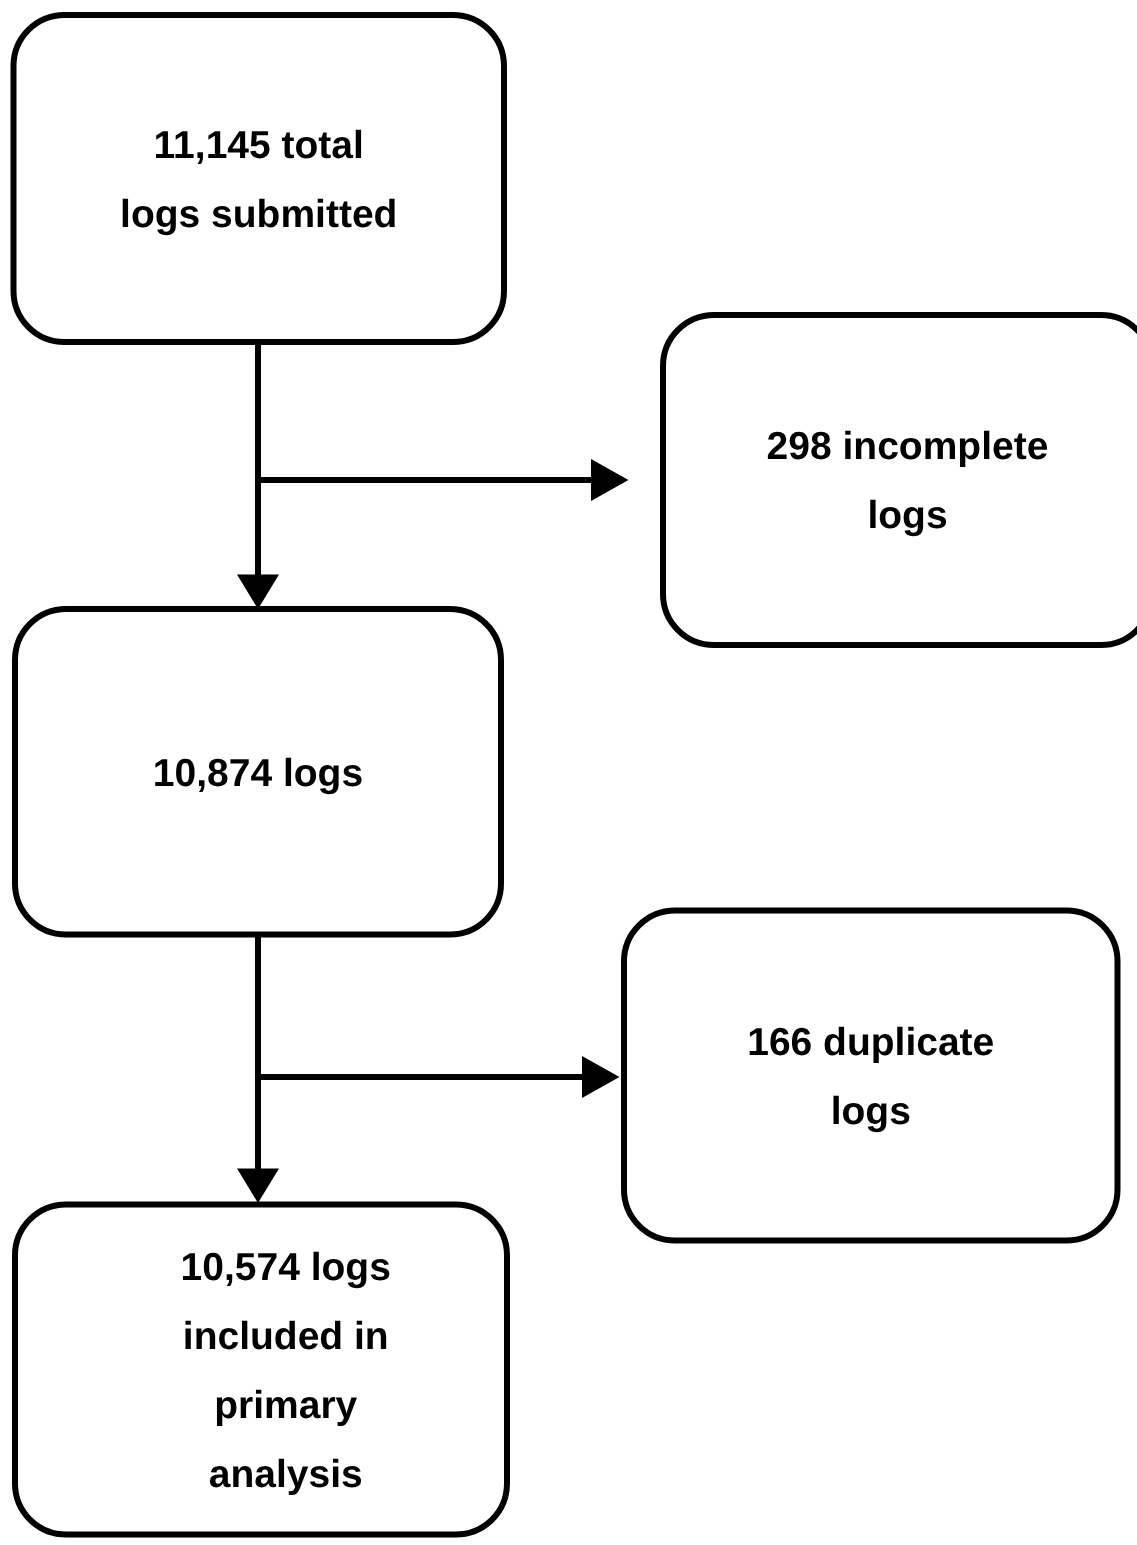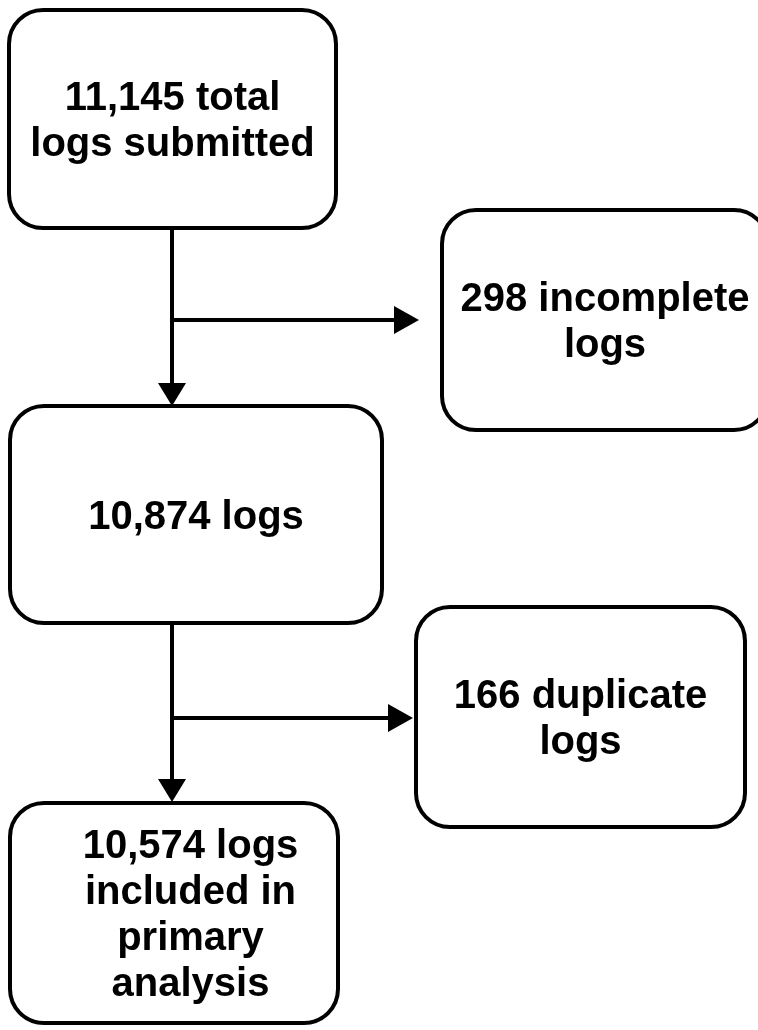--- a/index.html
+++ b/index.html
@@ -29,29 +29,29 @@
     background: #ffffff;
     border: 4px solid #000000;
     border-radius: 36px;
     display: flex;
     align-items: center;
     justify-content: center;
     z-index: 2;
   }
   .flow-box .label {
     font-weight: 700;
-    font-size: 40px;
+    font-size: 26px;
     line-height: 46px;
     color: #000000;
     text-align: center;
     white-space: pre-line;
   }
   #box-total      { left: 7px;   top: 8px;   width: 331px; height: 222px; }
   #box-incomplete { left: 440px; top: 208px; width: 330px; height: 224px; }
-  #box-after-incomplete { left: 8px; top: 404px; width: 376px; height: 221px; }
+  #box-after-incomplete { left: 8px; top: 404px; width: 328px; height: 221px; }
   #box-duplicate  { left: 414px; top: 605px; width: 333px; height: 224px; }
   #box-primary    { left: 8px;   top: 801px; width: 332px; height: 224px; padding-left: 33px; }
 </style>
 </head>
 <body>
 
 <div class="canvas">
 
   <svg class="connectors" viewBox="0 0 758 1030" xmlns="http://www.w3.org/2000/svg">
 

